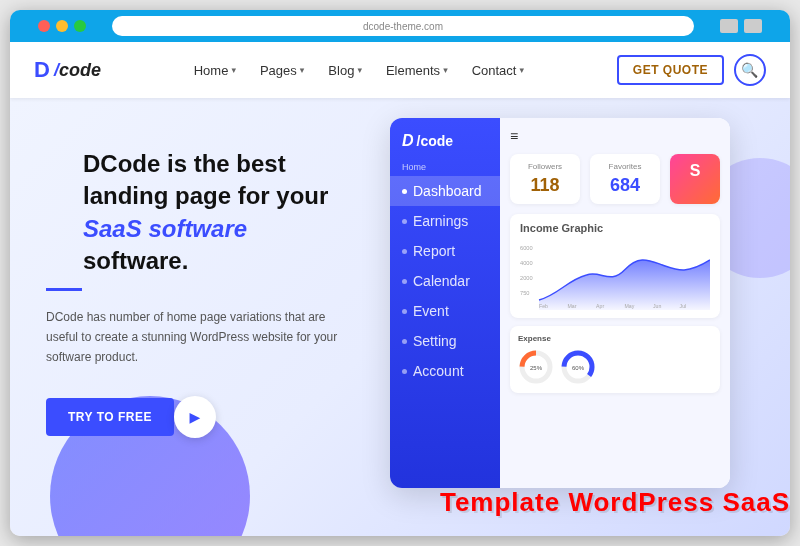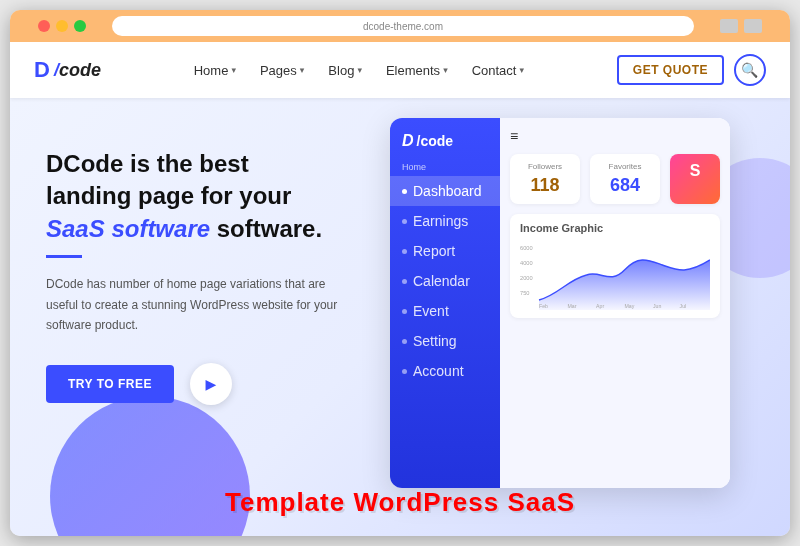--- a/index.html
+++ b/index.html
@@ -15,21 +15,21 @@
     .browser-chrome {
       background: #f0f0f0;
       border-radius: 10px;
       overflow: hidden;
       width: 780px;
       margin: 10px auto;
       box-shadow: 0 4px 20px rgba(0,0,0,0.3);
       height: 526px;
     }
     .browser-titlebar {
-      background: #fdba74;
+      background: #0ea5e9;
       height: 32px;
       display: flex;
       align-items: center;
       padding: 0 28px;
       gap: 6px;
     }
     .traffic-light {
       width: 12px; height: 12px;
       border-radius: 50%;
     }
@@ -160,41 +160,42 @@
       padding: 50px 30px 30px 36px;
       position: relative;
       z-index: 5;
     }
     .hero-title {
       font-size: 24px;
       font-weight: 800;
       color: #111;
       line-height: 1.35;
       margin-bottom: 10px;
+      margin-left: 37px;
     }
     .hero-title .italic-blue {
       color: #3b4dff;
       font-style: italic;
     }
     .hero-divider {
       width: 36px;
       height: 3px;
       background: #3b4dff;
       margin-bottom: 16px;
     }
     .hero-desc {
       font-size: 12px;
       color: #555;
       line-height: 1.7;
       margin-bottom: 28px;
     }
     .hero-btns {
       display: flex;
       align-items: center;
-      gap: 16px;
+      gap: 0;
     }
     .btn-try {
       background: #3b4dff;
       color: #fff;
       border: none;
       padding: 12px 22px;
       border-radius: 4px;
       font-size: 12px;
       font-weight: 700;
       cursor: pointer;
@@ -385,20 +386,21 @@
       right: 0;
       text-align: center;
       z-index: 20;
     }
     .overlay-text-inner {
       font-size: 26px;
       font-weight: 900;
       color: #ff0000;
       letter-spacing: 1px;
       text-shadow: 2px 2px 0px rgba(0,0,0,0.1);
+      text-align: right;
     }
 
     
     .bg-circle-1 {
       position: absolute;
       bottom: -60px;
       left: 40px;
       width: 200px; height: 200px;
       border-radius: 50%;
       background: linear-gradient(135deg, #3b4dff, #6644ff);
@@ -568,20 +570,39 @@
                   <text x="20" y="68" font-size="5.5" fill="#aaa">Feb</text>
                   <text x="50" y="68" font-size="5.5" fill="#aaa">Mar</text>
                   <text x="80" y="68" font-size="5.5" fill="#aaa">Apr</text>
                   <text x="110" y="68" font-size="5.5" fill="#aaa">May</text>
                   <text x="140" y="68" font-size="5.5" fill="#aaa">Jun</text>
                   <text x="168" y="68" font-size="5.5" fill="#aaa">Jul</text>
                 </svg>
               </div>
             </div>
 
+            <div class="dash-bottom-row">
+              <div class="dash-expense-card">
+                <div class="dash-expense-label">Expense</div>
+                <div class="dash-donuts">
+
+                  <svg width="36" height="36" viewBox="0 0 36 36">
+                    <circle cx="18" cy="18" r="14" fill="none" stroke="#eee" stroke-width="5"></circle>
+                    <circle cx="18" cy="18" r="14" fill="none" stroke="#ff6b35" stroke-width="5" stroke-dasharray="22 66" stroke-dashoffset="22" transform="rotate(-90 18 18)"></circle>
+                    <text x="18" y="21" text-anchor="middle" font-size="6" fill="#555">25%</text>
+                  </svg>
+
+                  <svg width="36" height="36" viewBox="0 0 36 36">
+                    <circle cx="18" cy="18" r="14" fill="none" stroke="#eee" stroke-width="5"></circle>
+                    <circle cx="18" cy="18" r="14" fill="none" stroke="#3b4dff" stroke-width="5" stroke-dasharray="53 35" stroke-dashoffset="22" transform="rotate(-90 18 18)"></circle>
+                    <text x="18" y="21" text-anchor="middle" font-size="6" fill="#555">60%</text>
+                  </svg>
+                </div>
+              </div>
+            </div>
           </div>
         </div>
       </div>
 
       <div class="overlay-text">
         <div class="overlay-text-inner">Template WordPress SaaS</div>
       </div>
     </div>
   </div>
 </div>

